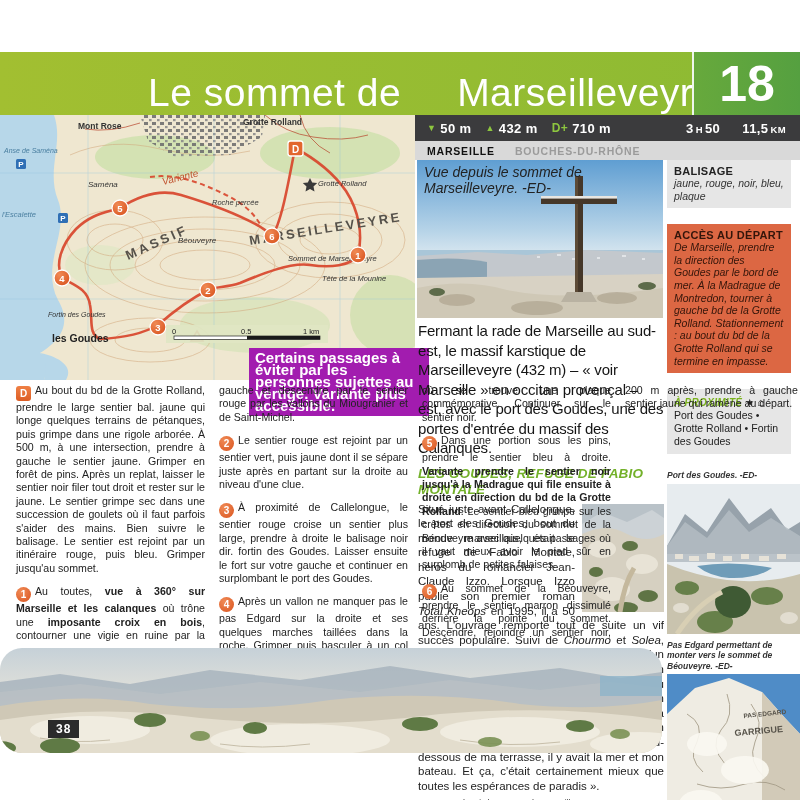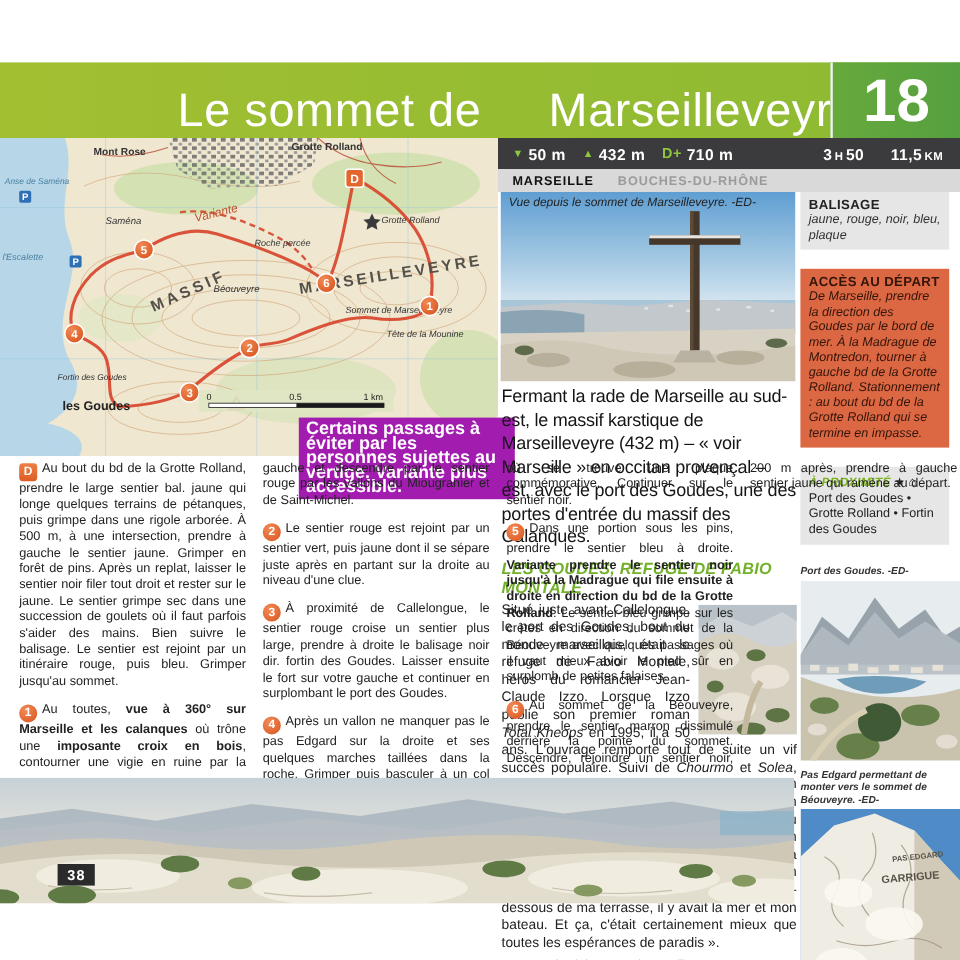--- a/index.html
+++ b/index.html
@@ -34,21 +34,21 @@
 
   
   .map{position:absolute;left:0;top:115px;width:415px;height:265px;}
   .map svg{display:block;}
   .map-warning{position:absolute;left:205px;top:233px;width:168px;background:#a21caf;
                color:#fff;font-size:15px;line-height:12px;padding:4px 6px;font-weight:bold;margin-left:44px;}
 
   
   .photo{position:absolute;overflow:hidden;}
   .photo svg{display:block;}
-  .photo-cap-overlay{position:absolute;left:7px;top:4px;font-style:italic;font-size:10px;color:#222;}
+  .photo-cap-overlay{position:absolute;left:7px;top:4px;font-style:italic;font-size:14px;color:#222;}
   .caption{font-style:italic;font-size:8.5px;color:#333;line-height:10.5px;}
   .badge{position:absolute;background:#2b2b2b;color:#fff;font-weight:bold;font-size:12px;
          padding:2px 8px;letter-spacing:1px;}
 
   
   .directions{position:absolute;left:16px;top:384px;width:392px;height:270px;
               column-count:2;column-gap:14px;font-size:10.6px;line-height:13.4px;
               text-align:justify;color:#222;}
   .step{margin:0 0 10px 0;}
   .wp{display:inline-block;width:15px;height:15px;border-radius:50%;
@@ -398,21 +398,21 @@
   <div class="directions">
     <p class="step"><span class="wp wpd">D</span><span><span class="">Au bout du bd de la Grotte Rolland, prendre le large sentier bal. jaune qui longe quelques terrains de pétanques, puis grimpe dans une rigole arborée. À 500 m, à une intersection, prendre à gauche le sentier jaune. Grimper en forêt de pins. Après un replat, laisser le sentier noir filer tout droit et rester sur le jaune. Le sentier grimpe sec dans une succession de goulets où il faut parfois s'aider des mains. Bien suivre le balisage. Le sentier est rejoint par un itinéraire rouge, puis bleu. Grimper jusqu'au sommet.</span></span></p>
     <p class="step"><span class="wp">1</span><span><span class="">Au toutes, </span><span class="b ">vue à 360° sur Marseille et les calanques</span><span class=""> où trône une </span><span class="b ">imposante croix en bois</span><span class="">, contourner une vigie en ruine par la gauche et descendre par le sentier rouge par les vallons du Miougranier et de Saint-Michel.</span></span></p>
     <p class="step"><span class="wp">2</span><span><span class="">Le sentier rouge est rejoint par un sentier vert, puis jaune dont il se sépare juste après en partant sur la droite au niveau d'une clue.</span></span></p>
     <p class="step"><span class="wp">3</span><span><span class="">À proximité de Callelongue, le sentier rouge croise un sentier plus large, prendre à droite le balisage noir dir. fortin des Goudes. Laisser ensuite le fort sur votre gauche et continuer en surplombant le port des Goudes.</span></span></p>
     <p class="step"><span class="wp">4</span><span><span class="">Après un vallon ne manquer pas le pas Edgard sur la droite et ses quelques marches taillées dans la roche. Grimper puis basculer à un col où se trouve une plaque commémorative. Continuer sur le sentier noir.</span></span></p>
     <p class="step"><span class="wp">5</span><span><span class="">Dans une portion sous les pins, prendre le sentier bleu à droite. </span><span class="b ">Variante prendre le sentier noir jusqu'à la Madrague qui file ensuite à droite en direction du bd de la Grotte Rolland</span><span class="">. Le sentier bleu grimpe sur les crêtes en direction du sommet de la Béouveyre avec quelques passages où il vaut mieux avoir le pied sûr en surplomb de petites falaises.</span></span></p>
     <p class="step"><span class="wp">6</span><span><span class="">Au sommet de la Béouveyre, prendre le sentier marron dissimulé derrière la pointe du sommet. Descendre, rejoindre un sentier noir, 200 m après, prendre à gauche le sentier jaune qui ramène au départ.</span></span></p>
   </div>
 
-  <div class="photo" style="left:0;top:648px;width:662px;height:105px;">
+  <div class="photo" style="left:0;top:648px;width:662px;height:105px;border-radius:22px;">
     <svg viewBox="0 0 662 105" width="662" height="105">
       <defs>
         <linearGradient id="sky2" x1="0" y1="0" x2="0" y2="1">
           <stop offset="0" stop-color="#c6d1d8"></stop>
             <stop offset="1" stop-color="#e9e5da"></stop>
         </linearGradient>
       </defs>
       <rect width="662" height="60" fill="url(#sky2)"></rect>
       <path d="M0,34 L60,26 L130,36 L210,22 L300,32 L390,18 L470,30 L560,20 L620,30 L662,24 L662,60 L0,60 Z" fill="#a5b2bc" opacity=".8"></path>
       <path d="M0,44 L80,36 L160,46 L260,34 L360,44 L450,32 L540,42 L610,34 L662,40 L662,70 L0,70 Z" fill="#b9c0c4" opacity=".9"></path>

